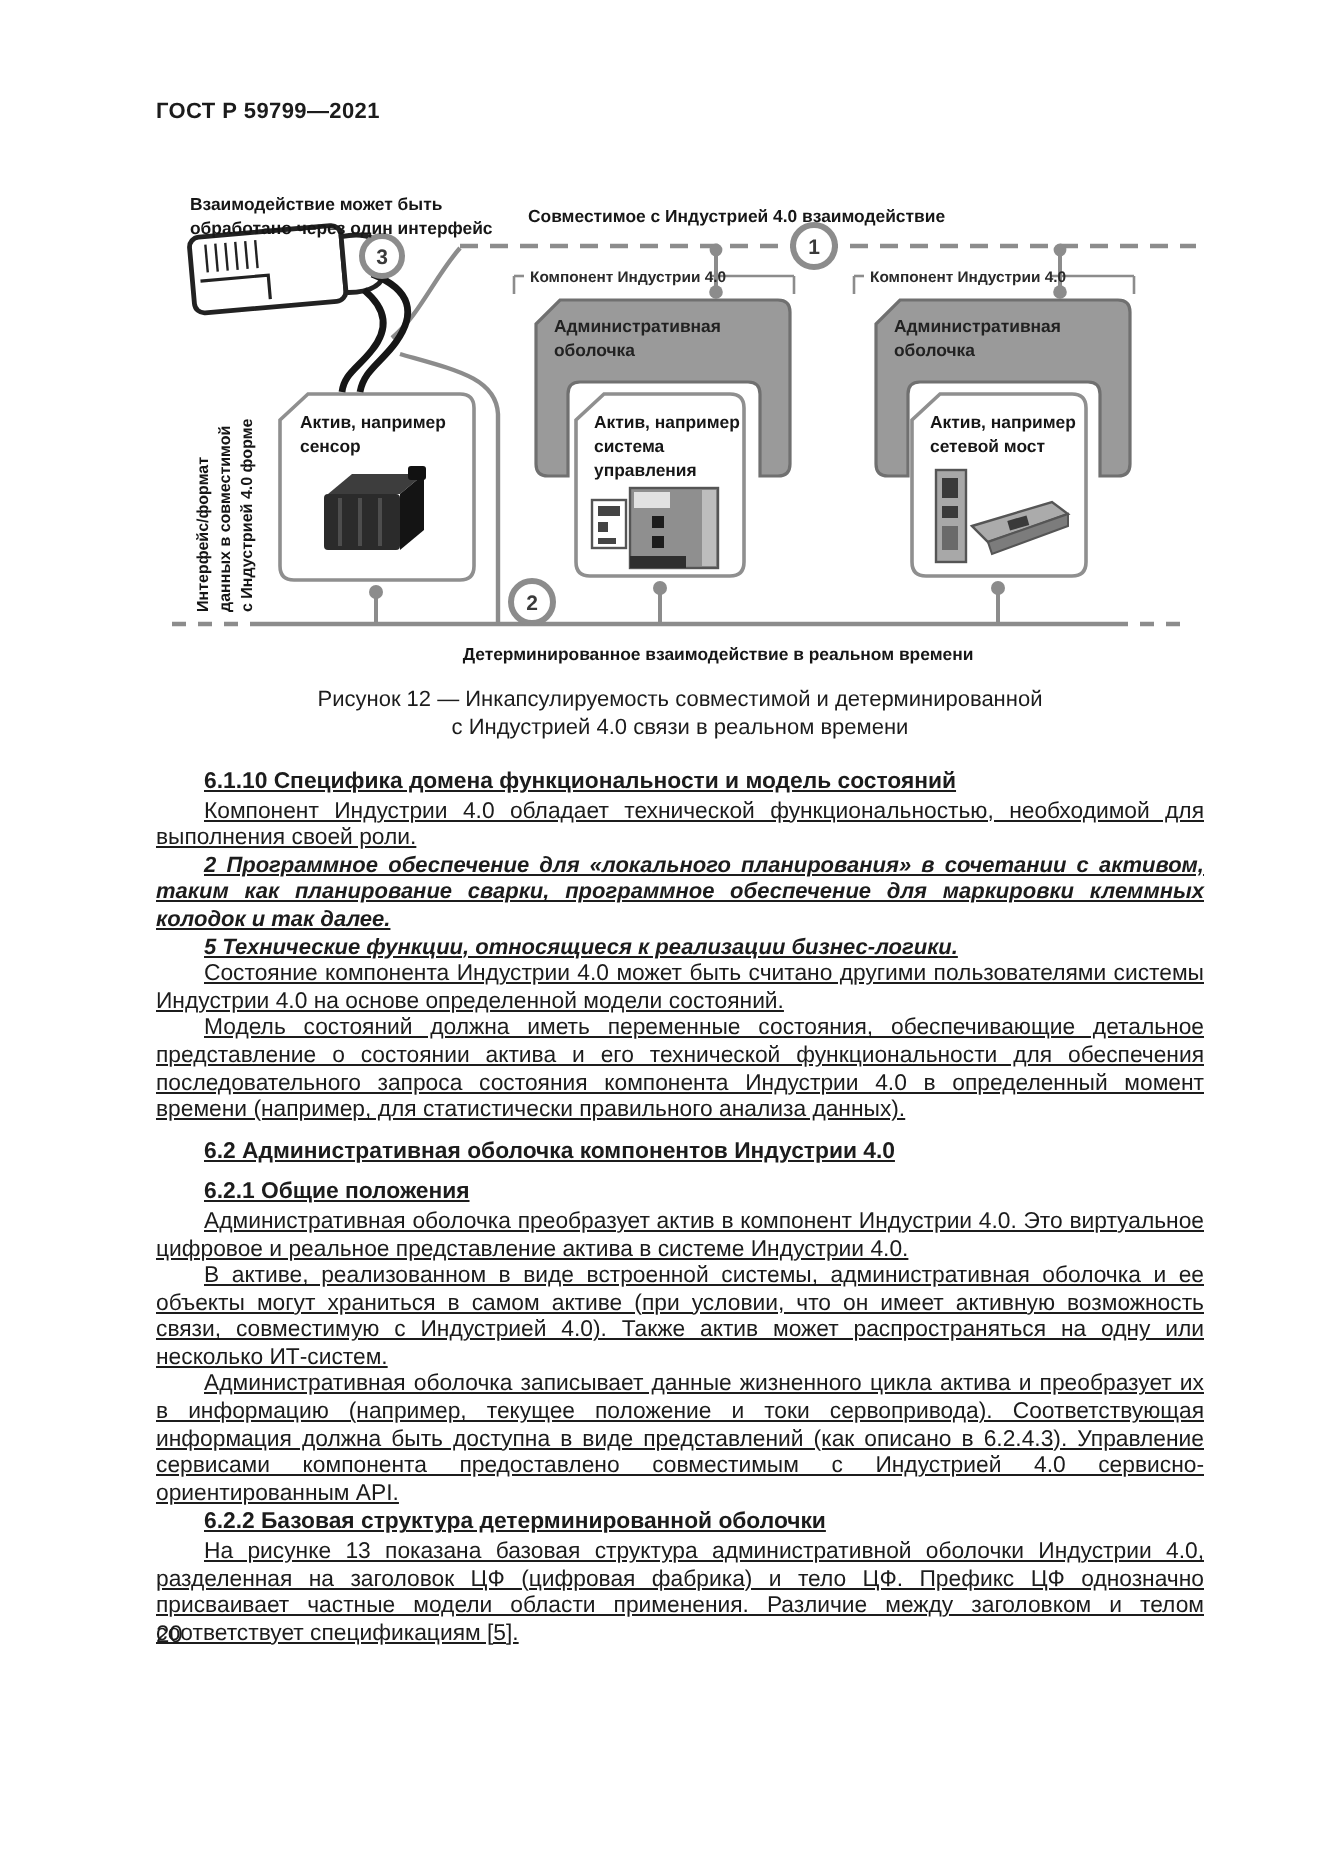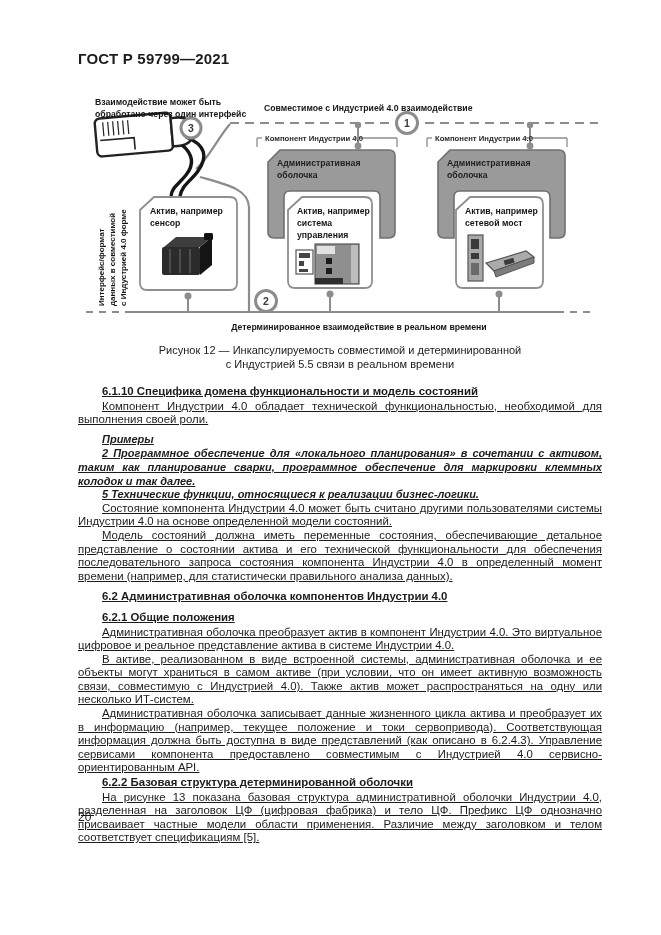--- a/index.html
+++ b/index.html
@@ -1,21 +1,21 @@
 <!DOCTYPE html>
 <html lang="ru"><head>
 <meta charset="utf-8">
 <style>
   html,body{margin:0;padding:0;background:#e8e8e8;}
   .page{
     position:relative;width:661px;height:935px;background:#ffffff;
     font-family:"Liberation Sans",sans-serif;color:#1c1c1c;overflow:hidden;
     margin:0 auto;
   }
-  .doc-header{position:absolute;left:78px;top:50px;font-size:15px;font-weight:bold;letter-spacing:.2px;}
+  .doc-header{position:absolute;left:78px;top:50px;font-size:11px;font-weight:bold;letter-spacing:.2px;}
   .figure-svg{position:absolute;left:78px;top:93px;}
   .fig-caption{position:absolute;left:78px;top:344px;width:524px;text-align:center;font-size:11px;line-height:13.5px;color:#1c1c1c;}
   .body-text{position:absolute;left:78px;top:379px;width:524px;font-size:11.4px;line-height:13.6px;text-align:justify;text-decoration:underline;}
   .body-text p{margin:0;text-indent:24px;}
   .hsec{font-weight:bold;text-indent:24px;margin:7px 0 1px;}
   .hsec.first{margin-top:6px;}
   .ex{font-style:italic;font-weight:bold;font-size:11px;margin:3px 0 0;}
   .ex-title{font-style:italic;font-weight:bold;font-size:11px;margin:6px 0 1px;text-indent:24px;}
   .gap-after-ex{margin-top:7px;}
   .page-number{position:absolute;left:78px;top:810px;font-size:12px;}
@@ -167,27 +167,26 @@
     <text x="281" y="237" text-anchor="middle" class="flabel">Детерминированное взаимодействие в реальном времени</text>
     <g transform="translate(26,213) rotate(-90)">
       <text x="0" y="0" class="flabel" style="font-size:8px">Интерфейс/формат</text>
       <text x="0" y="11" class="flabel" style="font-size:8px">данных в совместимой</text>
       <text x="0" y="22" class="flabel" style="font-size:8px">с Индустрией 4.0 форме</text>
     </g>
   </svg>
 
   <div class="fig-caption">
     <div>Рисунок 12 — Инкапсулируемость совместимой и детерминированной</div>
-    <div>с Индустрией 5.5 связи в реальном времени</div>
+    <div>с Индустрией 4.0 связи в реальном времени</div>
   </div>
 
   <div class="body-text">
     <div class="hsec first">6.1.10 Специфика домена функциональности и модель состояний</div>
     <p>Компонент Индустрии 4.0 обладает технической функциональностью, необходимой для выполнения своей роли.</p>
-    <div class="ex-title">Примеры</div>
     <p class="ex">2 Программное обеспечение для «локального планирования» в сочетании с активом, таким как планирование сварки, программное обеспечение для маркировки клеммных колодок и так далее.</p>
     <p class="ex">5 Технические функции, относящиеся к реализации бизнес-логики.</p>
     <p class="gap-after-ex">Состояние компонента Индустрии 4.0 может быть считано другими пользователями системы Индустрии 4.0 на основе определенной модели состояний.</p>
     <p>Модель состояний должна иметь переменные состояния, обеспечивающие детальное представление о состоянии актива и его технической функциональности для обеспечения последовательного запроса состояния компонента Индустрии 4.0 в определенный момент времени (например, для статистически правильного анализа данных).</p>
     <div class="hsec">6.2 Административная оболочка компонентов Индустрии 4.0</div>
     <div class="hsec">6.2.1 Общие положения</div>
     <p>Административная оболочка преобразует актив в компонент Индустрии 4.0. Это виртуальное цифровое и реальное представление актива в системе Индустрии 4.0.</p>
     <p>В активе, реализованном в виде встроенной системы, административная оболочка и ее объекты могут храниться в самом активе (при условии, что он имеет активную возможность связи, совместимую с Индустрией 4.0). Также актив может распространяться на одну или несколько ИТ-систем.</p>
     <p>Административная оболочка записывает данные жизненного цикла актива и преобразует их в информацию (например, текущее положение и токи сервопривода). Соответствующая информация должна быть доступна в виде представлений (как описано в 6.2.4.3). Управление сервисами компонента предоставлено совместимым с Индустрией 4.0 сервисно-ориентированным API.</p>
     <div class="hsec" style="margin-top:1px">6.2.2 Базовая структура детерминированной оболочки</div>

